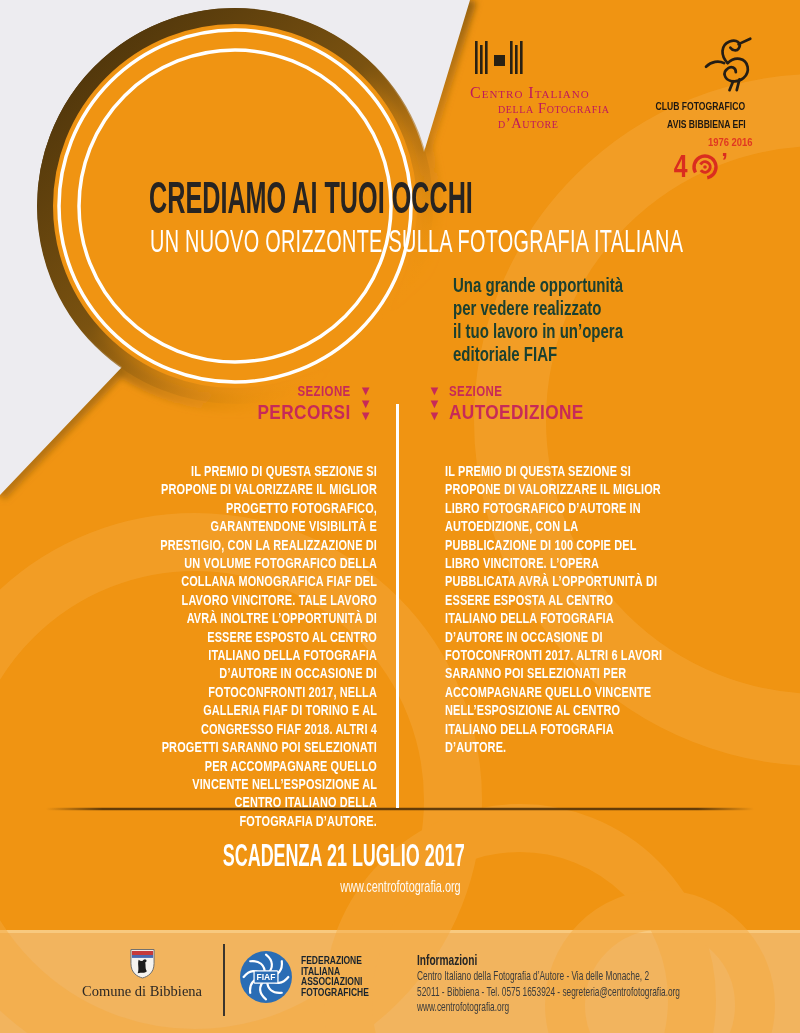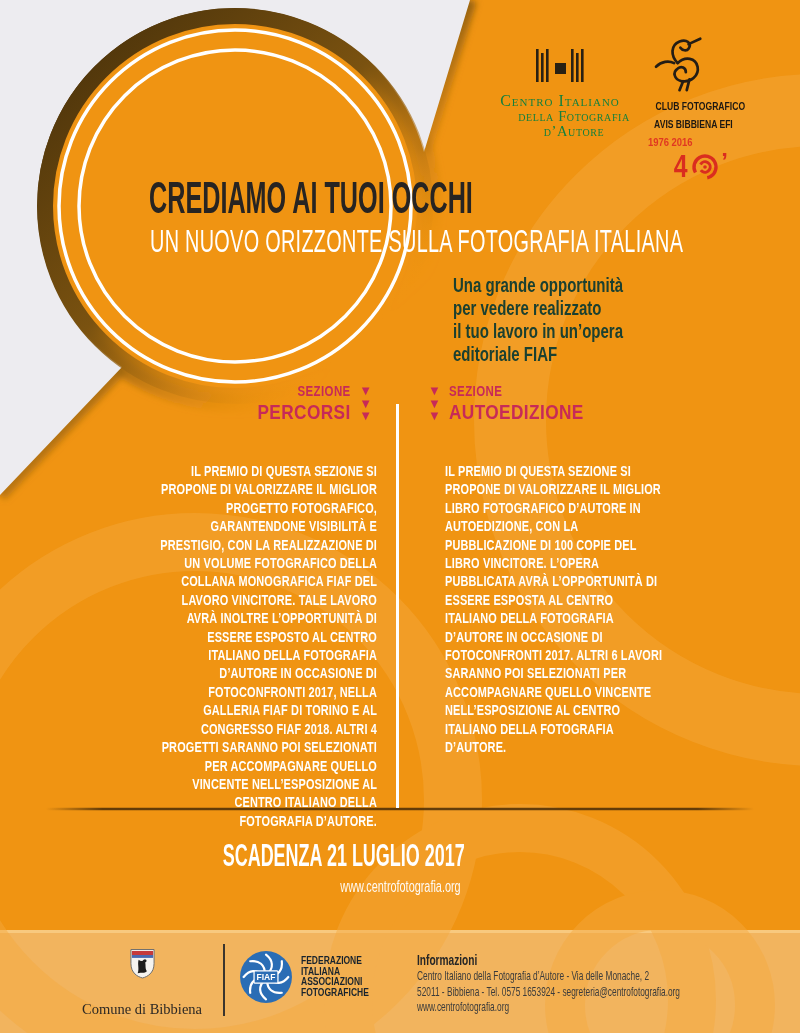--- a/index.html
+++ b/index.html
@@ -5,26 +5,26 @@
   html,body{margin:0;padding:0;background:#d8d8dc;}
   #poster{
     position:relative;width:800px;height:1033px;overflow:hidden;
     font-family:"Liberation Sans",sans-serif;
     -webkit-font-smoothing:antialiased;
   }
   #poster .abs{position:absolute;}
   .bg-svg{position:absolute;left:0;top:0;width:800px;height:1033px;}
 
   
-  .centro-logo{left:470px;top:48px;width:180px;text-align:center;color:#15803d;}
+  .centro-logo{left:470px;top:40px;width:180px;color:#be185d;}
   .centro-logo .c-text1{font-family:"Liberation Serif",serif;font-variant:small-caps;
     font-size:16px;letter-spacing:1px;line-height:17px;}
   .centro-logo .c-text2{font-family:"Liberation Serif",serif;font-variant:small-caps;
     font-size:14.5px;letter-spacing:0.6px;line-height:15px;margin-left:28px;}
-  .club-logo{left:643px;top:36px;width:114px;text-align:left;color:#1d1812;}
+  .club-logo{left:643px;top:36px;width:114px;text-align:right;color:#1d1812;}
   .club-line{font-size:11px;font-weight:700;line-height:11.5px;display:inline-block;
     transform:scaleX(0.78);transform-origin:50% 0;white-space:nowrap;}
   .club-years{color:#e03822;font-size:11.5px;font-weight:700;line-height:13px;
     display:inline-block;transform:scaleX(0.82);transform-origin:50% 0;}
   .anniv-row{display:flex;align-items:center;justify-content:center;gap:1px;margin-top:2px;}
   .anniv-digit{color:#da2d1f;font-size:31px;font-weight:700;line-height:30px;
     display:inline-block;transform:scaleX(0.8);}
   .anniv-tick{color:#da2d1f;font-size:24px;font-weight:700;line-height:20px;align-self:flex-start;}
 
   
@@ -63,21 +63,21 @@
   .deadline{left:0;top:838px;width:688px;text-align:center;color:#fff;}
   .deadline .dl-text{display:inline-block;font-size:31px;font-weight:700;
     transform:scaleX(0.58);transform-origin:50% 0;white-space:nowrap;}
   .site{left:0;top:878px;width:800px;text-align:center;color:#fff;}
   .site .site-text{display:inline-block;font-size:16px;font-weight:400;
     transform:scaleX(0.68);transform-origin:50% 0;white-space:nowrap;opacity:0.95;}
 
   
   .footer-content{left:0;top:930px;width:800px;height:103px;}
   .comune{position:absolute;left:70px;top:18px;width:144px;text-align:center;color:#2c2824;}
-  .comune-label{font-family:"Liberation Serif",serif;font-size:14.5px;margin-top:18px;}
+  .comune-label{font-family:"Liberation Serif",serif;font-size:14.5px;margin-top:0;}
   .f-divider{position:absolute;left:223px;top:14px;width:1.5px;height:72px;background:#3b352e;}
   .fiaf-group{position:absolute;left:239px;top:20px;display:flex;gap:8px;align-items:center;}
   .fiaf-lines{color:#18232d;font-weight:700;font-size:10px;line-height:10.5px;
     transform:scaleX(0.85);transform-origin:0 50%;}
   .info{position:absolute;left:417px;top:22px;color:#3b3b3b;}
   .info-heading{font-size:14.5px;font-weight:700;color:#262626;
     transform:scaleX(0.7);transform-origin:0 0;white-space:nowrap;}
   .info-line{font-size:13px;line-height:15.5px;
     transform:scaleX(0.64);transform-origin:0 0;white-space:nowrap;}
 </style>

